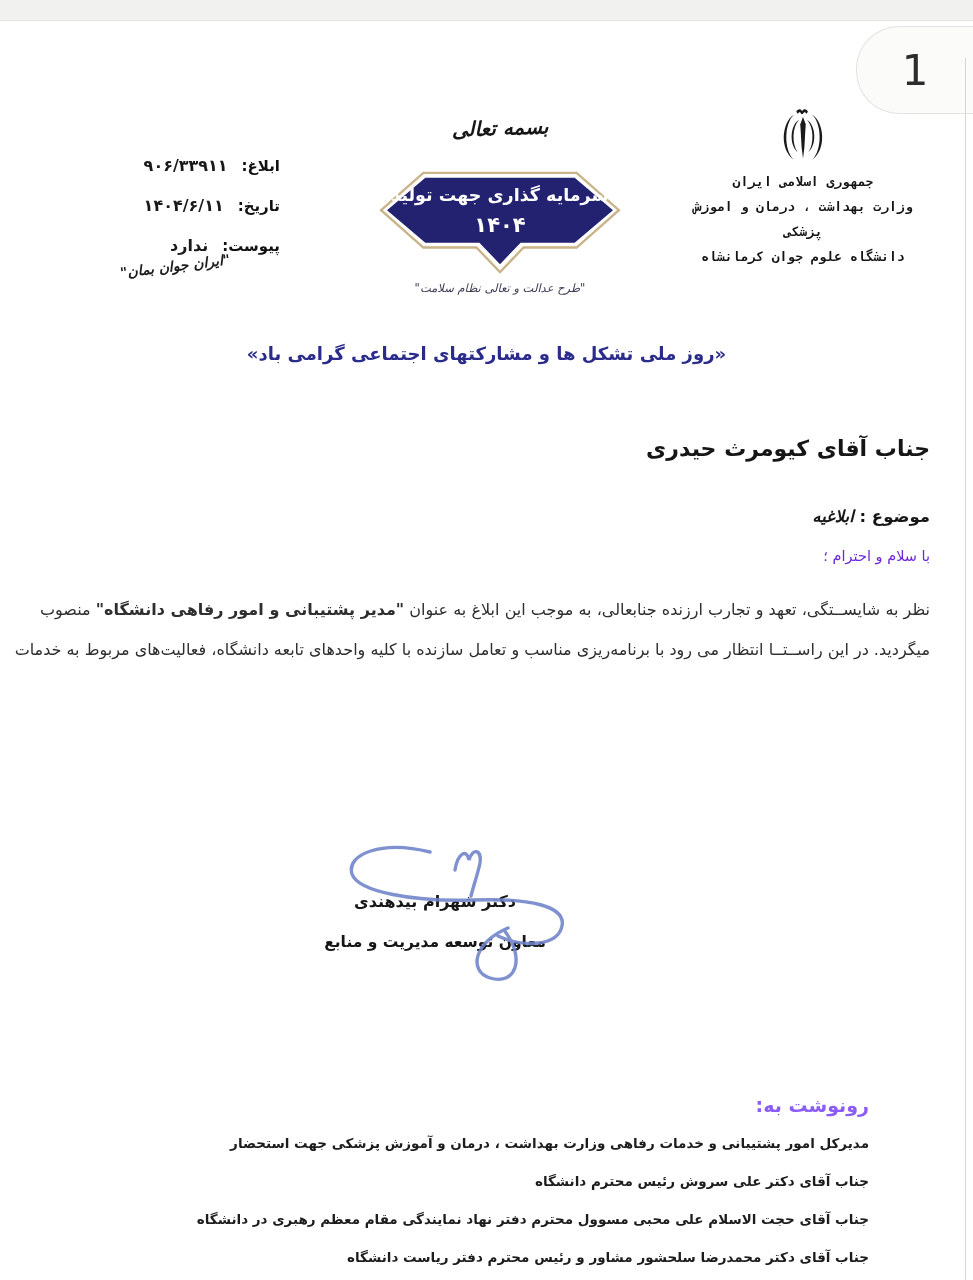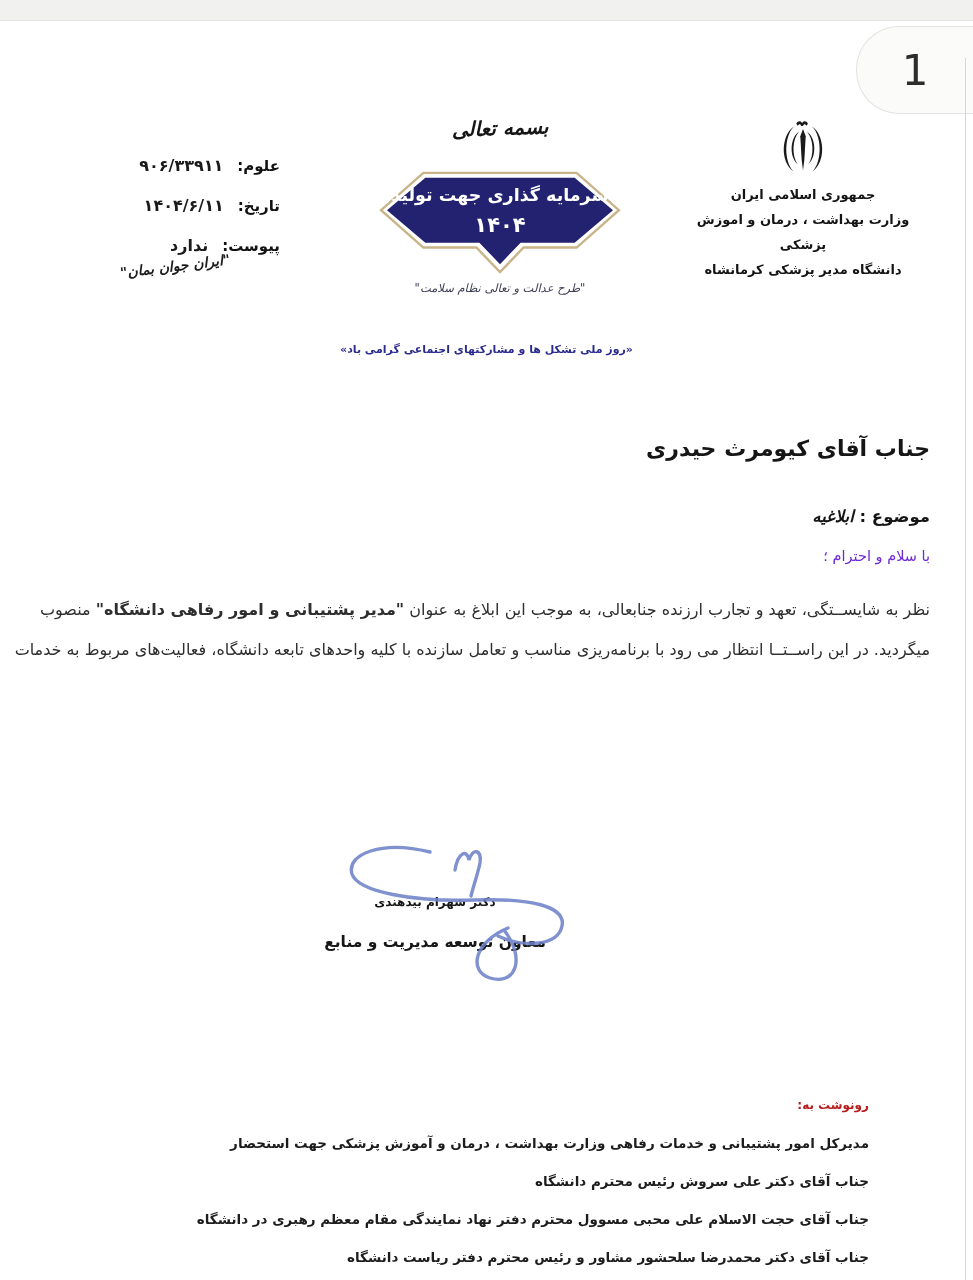--- a/index.html
+++ b/index.html
@@ -9,60 +9,60 @@
   }
   .abs{position:absolute;}
   
   .top-strip{left:0;top:0;width:973px;height:20px;background:#f1f1ef;border-bottom:1px solid #e3e3e1;}
   .page-badge{top:26px;right:0;width:116px;height:86px;background:#fbfbfa;
     border:1px solid #e3e3e1;border-right:none;border-radius:43px 0 0 43px;
     display:flex;align-items:center;justify-content:center;}
   .page-badge span{font-size:42px;color:#2d2d2d;font-family:"DejaVu Sans", sans-serif;}
   .right-edge-line{left:965px;top:58px;width:1px;height:1222px;background:#d6d6d4;}
   
-  .letterhead{left:673px;top:120px;width:260px;text-align:center;direction:rtl;}
+  .letterhead{left:673px;top:108px;width:260px;text-align:center;direction:rtl;font-family:Liberation Mono, monospace;}
   .emblem{margin:0 auto 6px auto;display:block;}
   .lh-line{font-size:13px;font-weight:bold;line-height:25px;color:#141414;}
   
   .meta{left:35px;top:146px;width:245px;direction:rtl;text-align:right;}
   .meta-row{line-height:39px;white-space:nowrap;}
   .meta-label{font-weight:bold;font-size:15px;color:#111;}
   .meta-value{font-weight:bold;font-size:16px;color:#191919;margin-right:14px;}
   .slogan{left:90px;top:258px;width:170px;text-align:center;font-size:14px;
     font-weight:bold;font-style:italic;transform:rotate(-7deg);color:#1c1c1c;direction:rtl;}
   
   .besmele{left:370px;top:116px;width:260px;text-align:center;font-size:20px;
     font-style:italic;font-weight:bold;transform:rotate(-2deg);color:#161616;direction:rtl;}
   .stamp-wrap{left:376px;top:166px;width:248px;height:112px;}
   .stamp-text{left:376px;width:248px;text-align:center;color:#ffffff;direction:rtl;font-weight:bold;}
   .stamp-l1{top:185px;font-size:17.5px;letter-spacing:.5px;}
   .stamp-l2{top:213px;font-size:21px;}
   .stamp-subtitle{left:360px;top:281px;width:280px;text-align:center;font-size:11.5px;
     font-style:italic;color:#3d3d54;direction:rtl;}
-  .announcement{left:120px;right:120px;top:343px;text-align:center;font-size:11px;
+  .announcement{left:120px;right:120px;top:343px;text-align:center;font-size:18px;
     font-weight:bold;direction:rtl;}
   
   .recipient{right:43px;top:436px;font-size:22px;font-weight:bold;direction:rtl;color:#161616;}
   .subject{right:43px;top:507px;font-size:16.5px;font-weight:bold;direction:rtl;color:#161616;}
   .subject .subject-value{font-style:italic;margin-right:0;}
   .greeting{right:43px;top:548px;font-size:14.5px;color:#6d28d9;direction:rtl;}
   .body-text{left:40px;right:43px;top:590px;direction:rtl;font-size:16px;color:#2e2e2e;}
   .body-line{line-height:40px;white-space:nowrap;overflow:visible;}
   .body-line.just{text-align:justify;text-align-last:justify;}
   .seg-n{font-style:normal;}
   .seg-b{font-weight:bold;}
   .seg-i{font-style:italic;}
   
   .signature-ink{left:318px;top:818px;width:276px;height:168px;z-index:2;}
   .signature-text{left:300px;top:882px;width:270px;text-align:center;direction:rtl;z-index:1;}
-  .sig-name{font-size:12px;font-weight:bold;line-height:40px;color:#161616;}
+  .sig-name{font-size:16px;font-weight:bold;line-height:40px;color:#161616;}
   .sig-title{font-size:15.5px;font-weight:bold;line-height:40px;color:#161616;}
   
   .cc{right:104px;top:1086px;width:800px;direction:rtl;text-align:right;}
-  .cc-heading{font-size:12px;font-weight:bold;line-height:38px;color:#b91c1c;}
+  .cc-heading{font-size:19px;font-weight:bold;line-height:38px;color:#8b5cf6;}
   .cc-item{font-size:13.5px;font-weight:bold;line-height:38px;color:#1d1d1d;}
 </style>
 </head>
 <body>
 
 <div class="abs top-strip"></div>
 <div class="abs page-badge">
   <span>1</span>
 </div>
 <div class="abs right-edge-line"></div>
@@ -74,26 +74,26 @@
       <path d="M22.5 4 C24.5 0.5 27.5 0.5 29 3.4 C30.5 0.5 33.5 0.5 35.5 4 L33.8 6.4 C32.6 4 30.8 4 30 6.6 L28 6.6 C27.2 4 25.4 4 24.2 6.4 Z"></path>
       <path d="M25.5 13 C16 19 14 40 24 49 C17.5 40 18 21 25.5 13 Z"></path>
       <path d="M20 7 C6 16 4 46 19.5 57 C8.5 46 9 17 20 7 Z"></path>
       <path d="M34.5 13 C44 19 46 40 36 49 C42.5 40 42 21 34.5 13 Z"></path>
       <path d="M40 7 C54 16 56 46 40.5 57 C51.5 46 51 17 40 7 Z"></path>
     </g>
   </svg>
   <div>
       <div class="lh-line">جمهوری اسلامی ایران</div>
       <div class="lh-line">وزارت بهداشت ، درمان و اموزش پزشکی</div>
-      <div class="lh-line">دانشگاه مدیر پزشکی کرمانشاه</div>
+      <div class="lh-line">دانشگاه علوم جوان کرمانشاه</div>
     </div>
 </div>
 
 <div class="abs meta">
-    <div class="meta-row"><span class="meta-label">علوم:</span><span class="meta-value">۹۰۶/۳۳۹۱۱</span></div>
+    <div class="meta-row"><span class="meta-label">ابلاغ:</span><span class="meta-value">۹۰۶/۳۳۹۱۱</span></div>
     <div class="meta-row"><span class="meta-label">تاریخ:</span><span class="meta-value">۱۴۰۴/۶/۱۱</span></div>
     <div class="meta-row"><span class="meta-label">پیوست:</span><span class="meta-value">ندارد</span></div>
   </div>
 <div class="abs slogan">"ایران جوان بمان"</div>
 
 <div class="abs besmele">بسمه تعالی</div>
 <div class="abs stamp-wrap">
   <svg width="248" height="112" viewBox="0 0 248 114">
     <polygon points="3,45 46,7 202,7 245,45 202,83 148,83 124,108 100,83 46,83" fill="#ffffff" stroke="#c9b489" stroke-width="2.4"></polygon>
     <polygon points="9,45 48,12 200,12 239,45 200,78 145,78 124,100 103,78 48,78" fill="#232270"></polygon>

